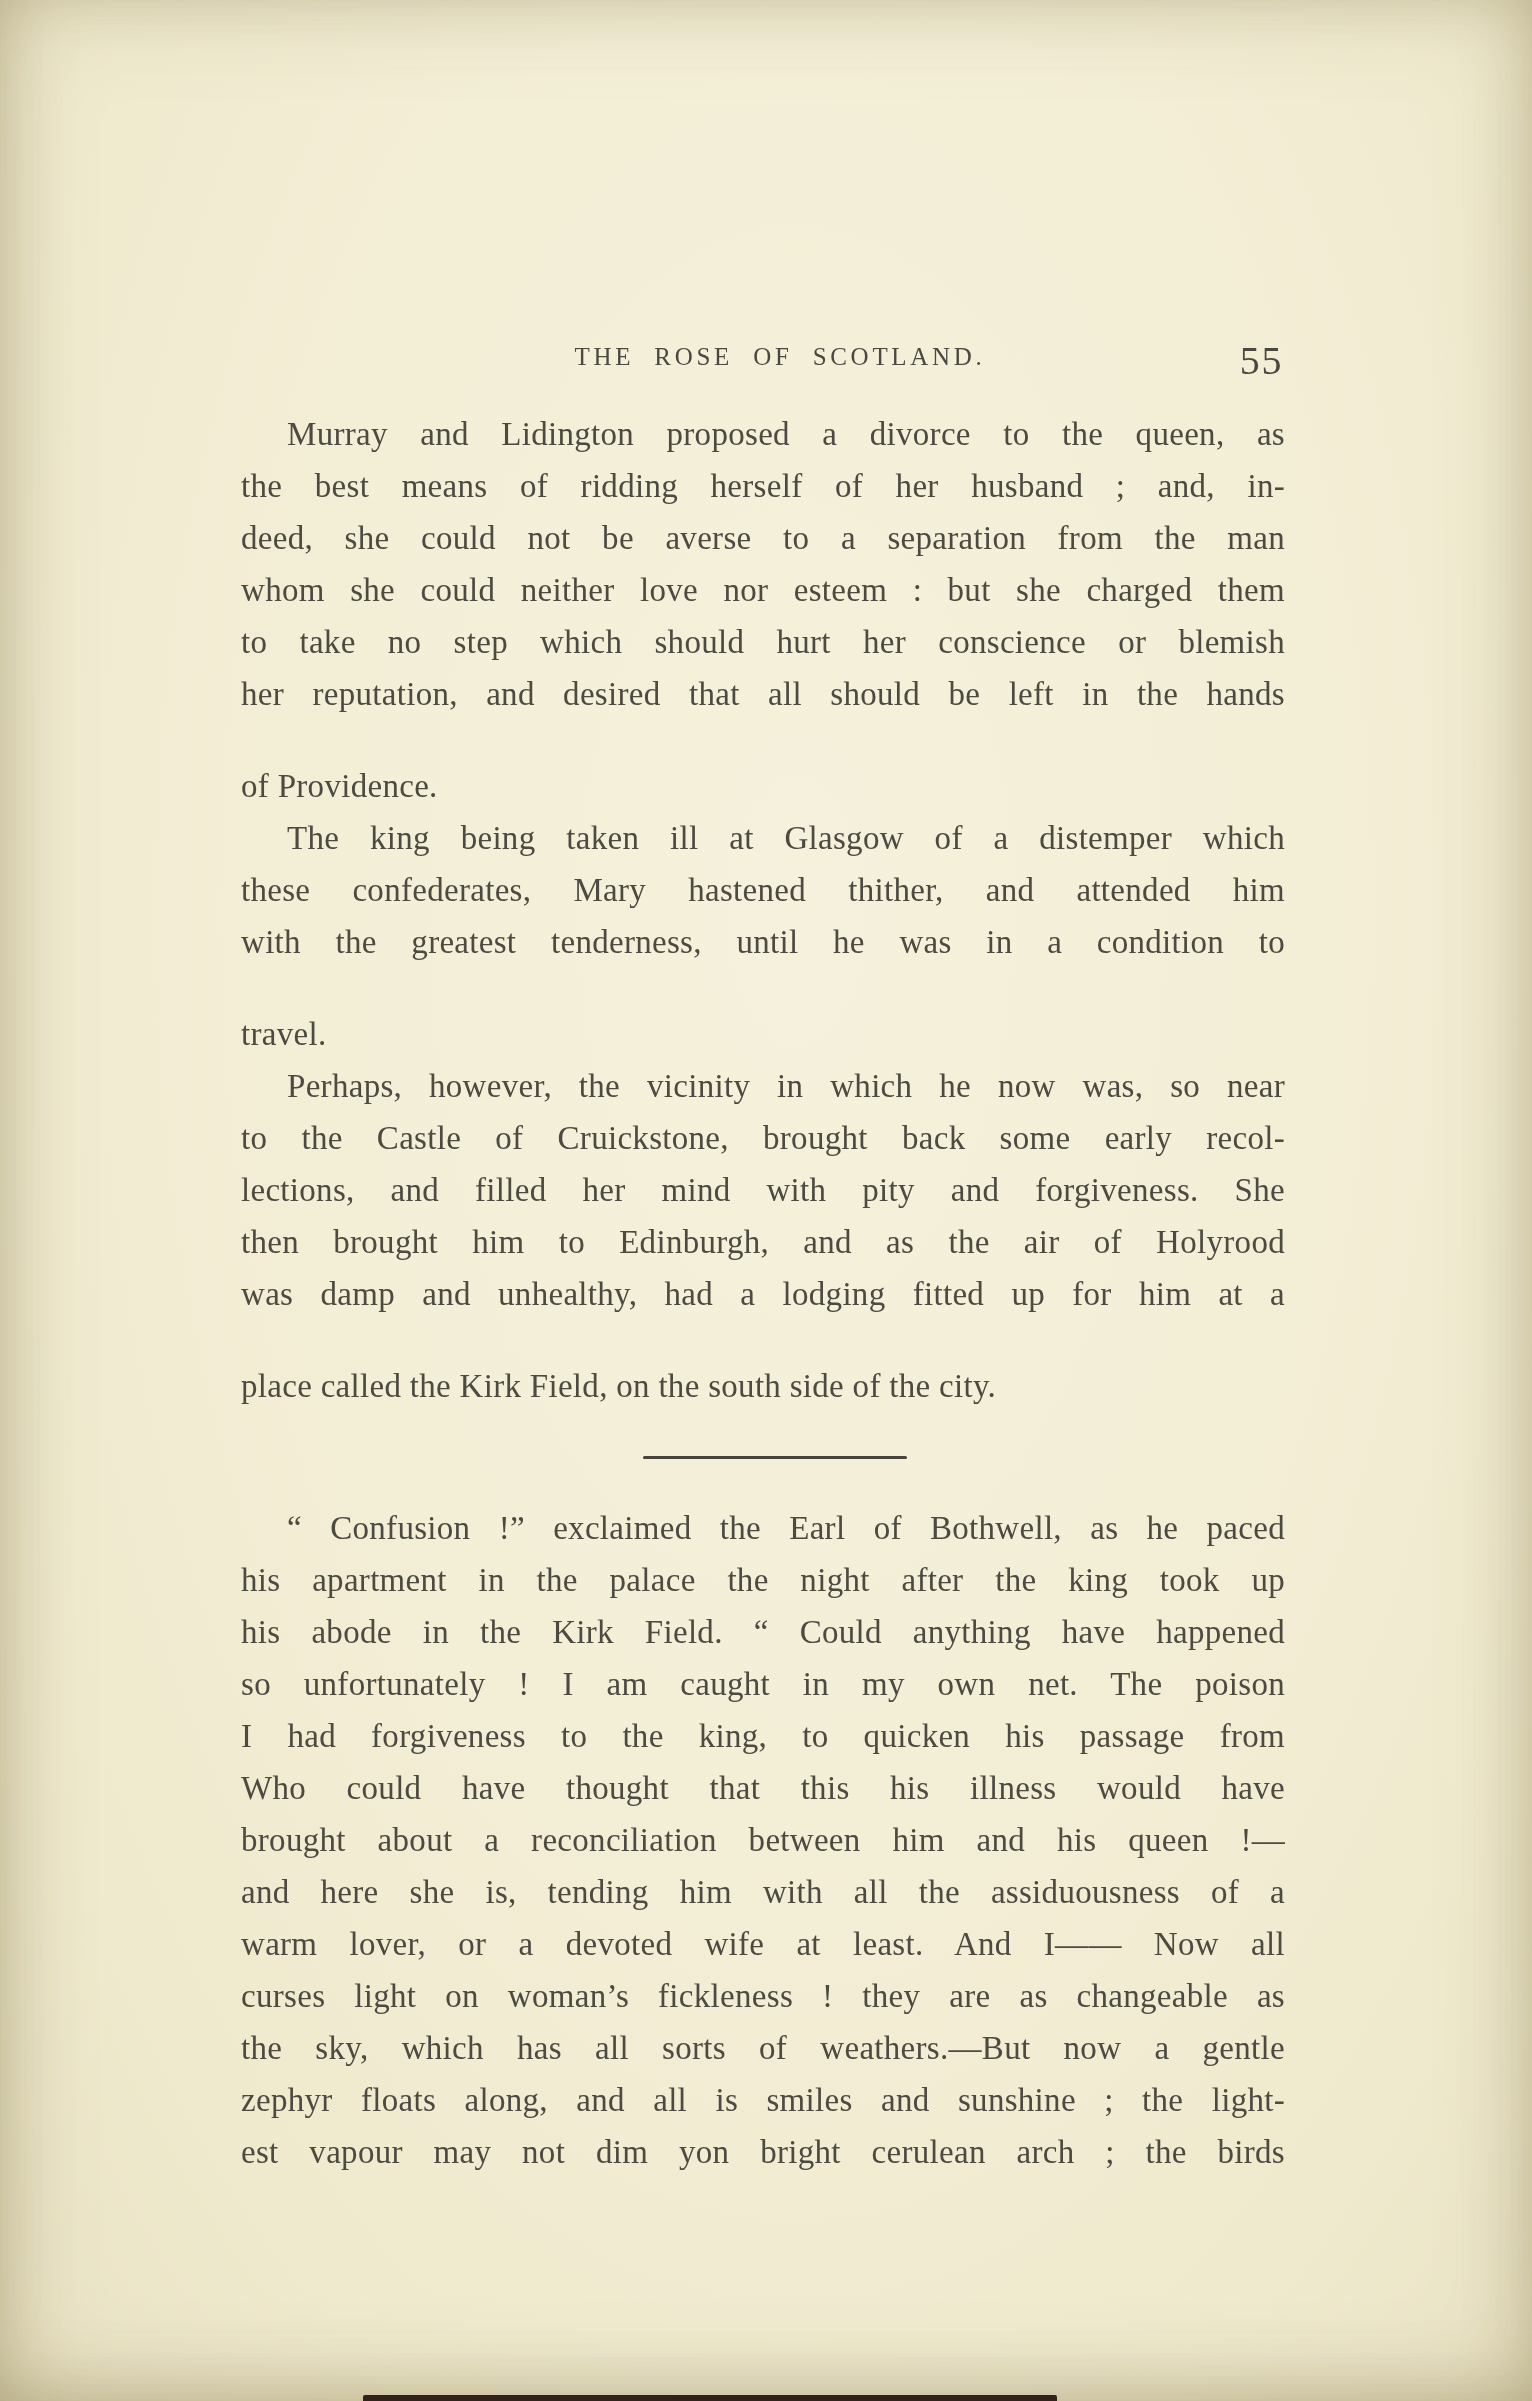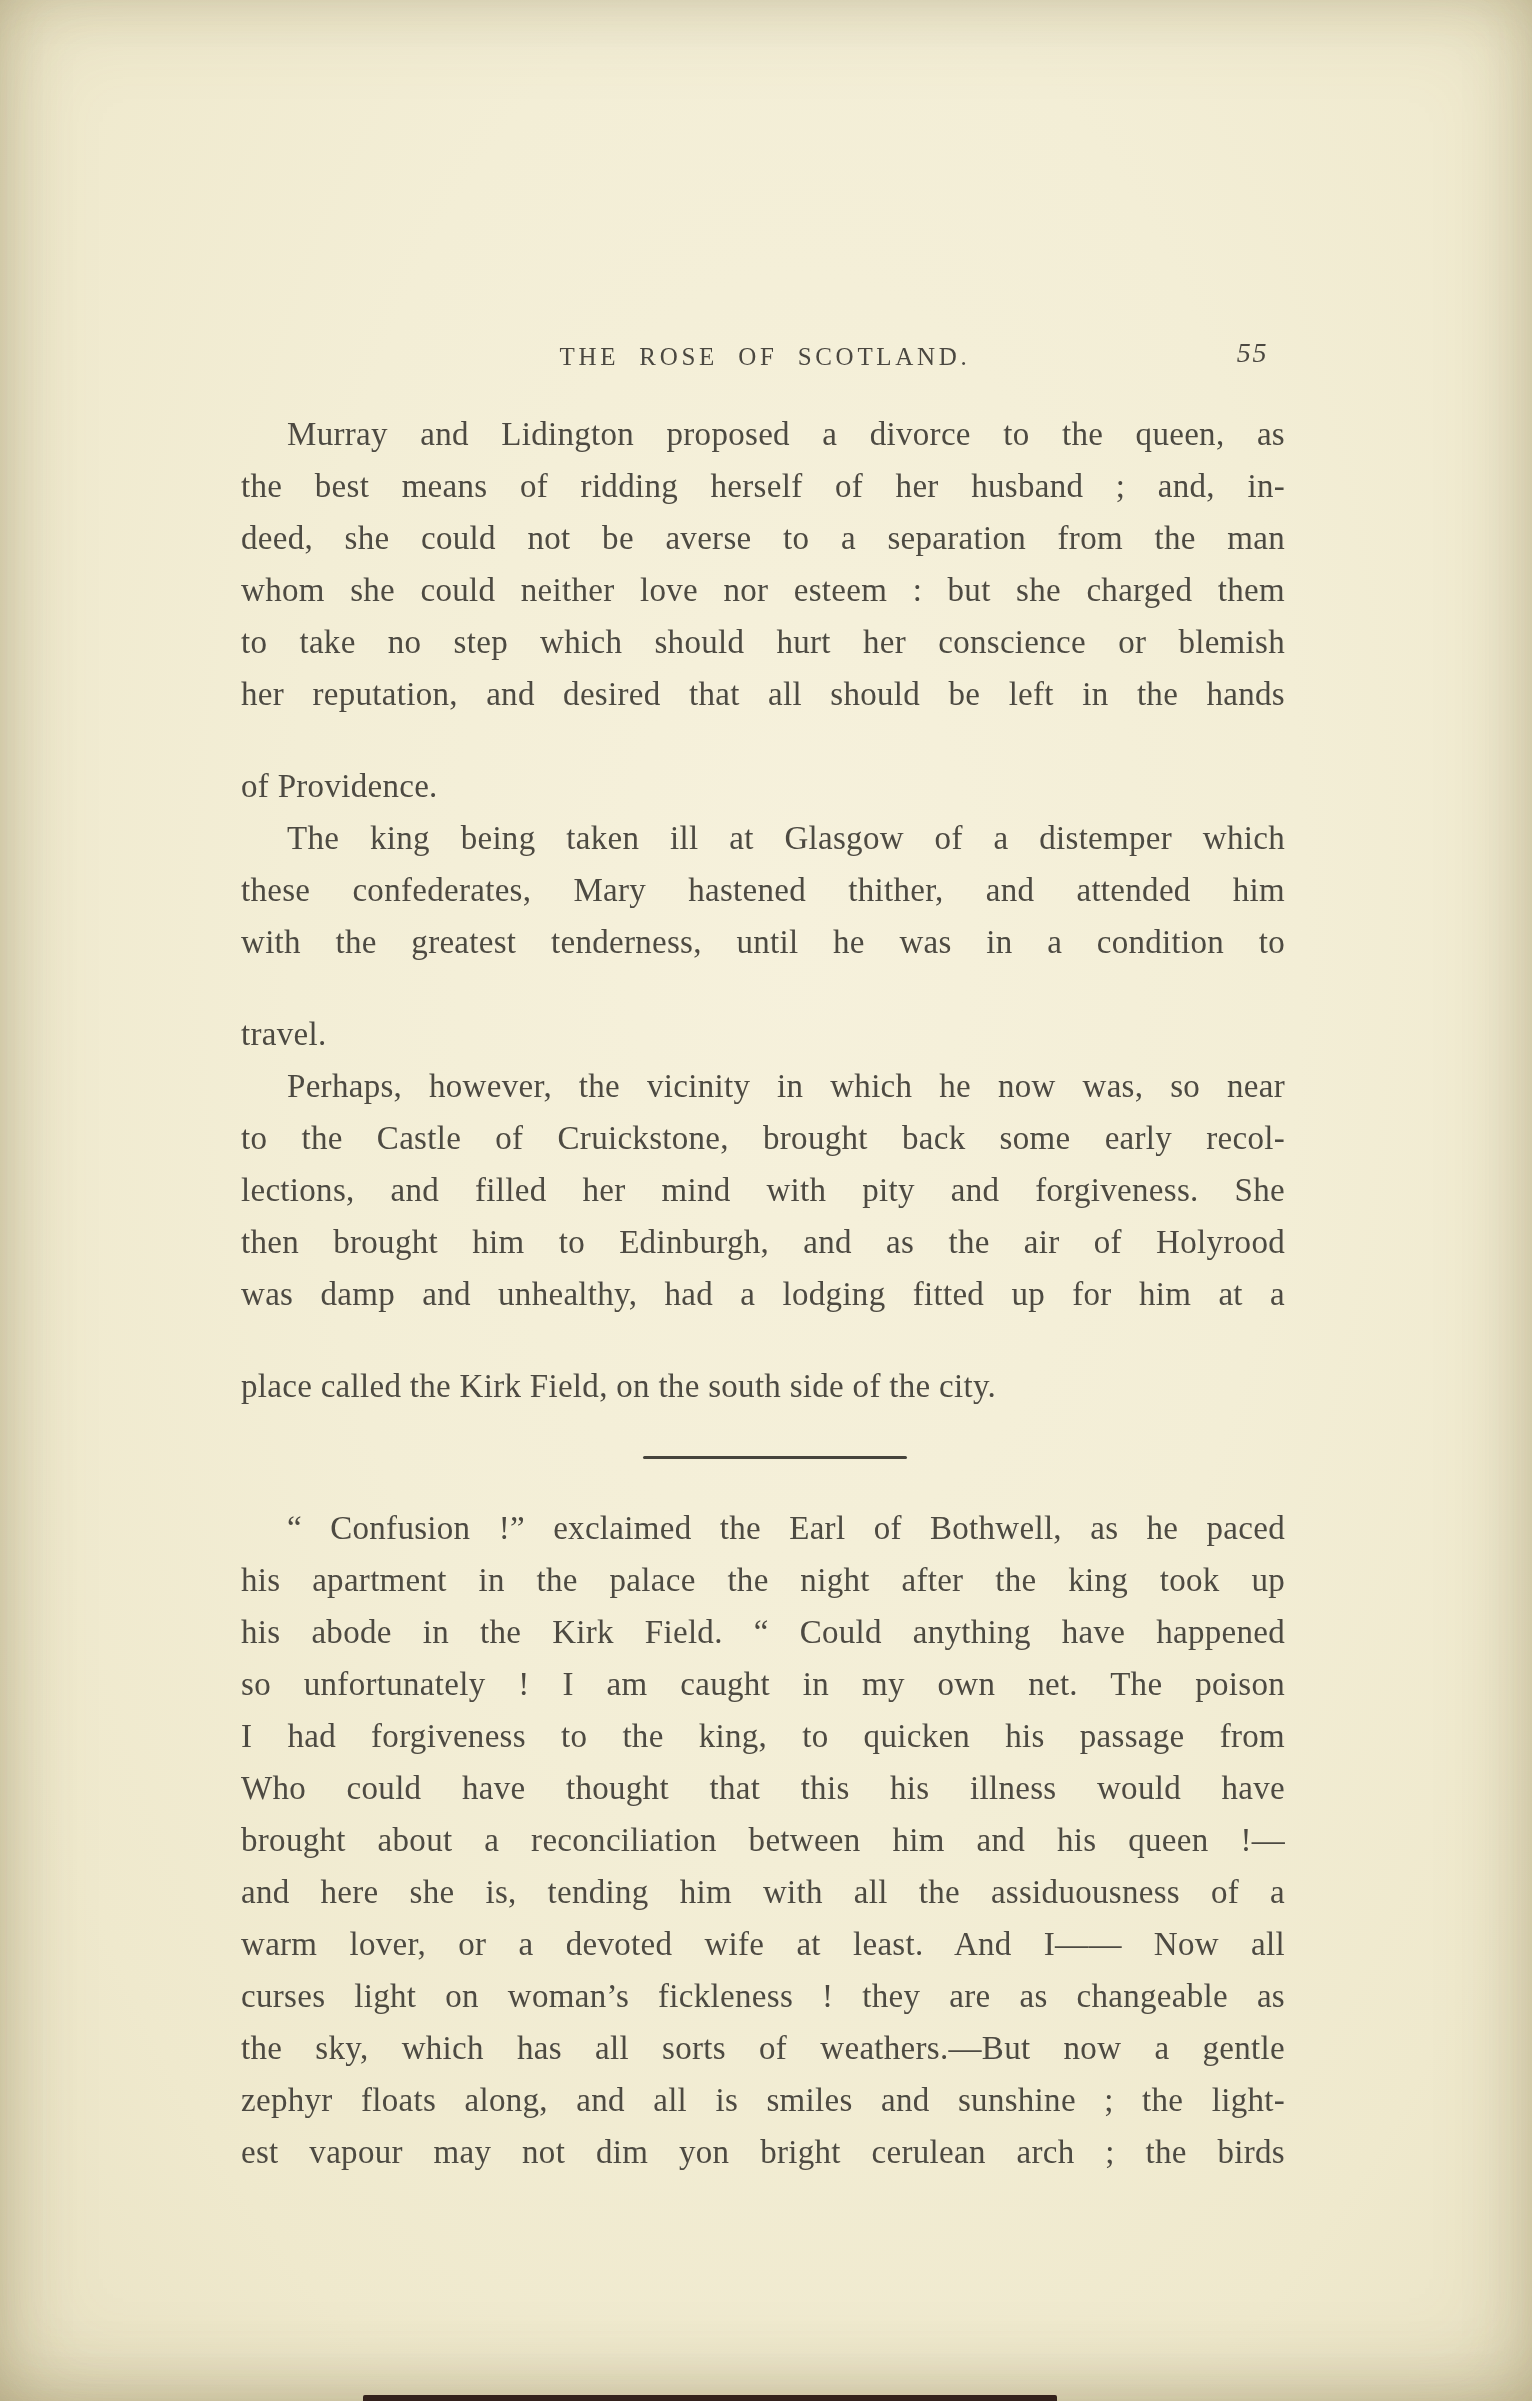--- a/index.html
+++ b/index.html
@@ -15,38 +15,37 @@
     background: radial-gradient(ellipse at 52% 38%, #f6f1dc 0%, #f3eed6 45%, #efe9cd 78%, #e9e2c4 100%);
     box-shadow:
       inset 0 0 102px rgba(125, 110, 60, 0.20),
       inset 26px 0 74px -28px rgba(110, 95, 50, 0.22),
       inset -26px 0 74px -28px rgba(110, 95, 50, 0.18),
       inset 0 -37px 83px -37px rgba(110, 95, 50, 0.20);
     color: #4d4a42;
   }
   .page-header {
     position: absolute;
-    left: 243px; top: 343px;
+    left: 258px; top: 343px;
     width: 1044px; height: 39px;
   }
   .running-title {
     display: block;
     text-align: center;
     font-size: 25px;
     letter-spacing: 3.7px;
     word-spacing: 10.2px;
     color: #4b4841;
   }
   .page-number {
     position: absolute;
     right: 18.5px; top: -6.5px;
-    font-size: 28px;
+    font-size: 40px;
     letter-spacing: 1.9px;
     color: #4b4841;
-    font-style: italic;
   }
   .page-body {
     position: absolute;
     left: 241px; top: 408px;
     width: 1044px;
     font-size: 33px;
     letter-spacing: 0.3px;
   }
   .line {
     height: 52px;

